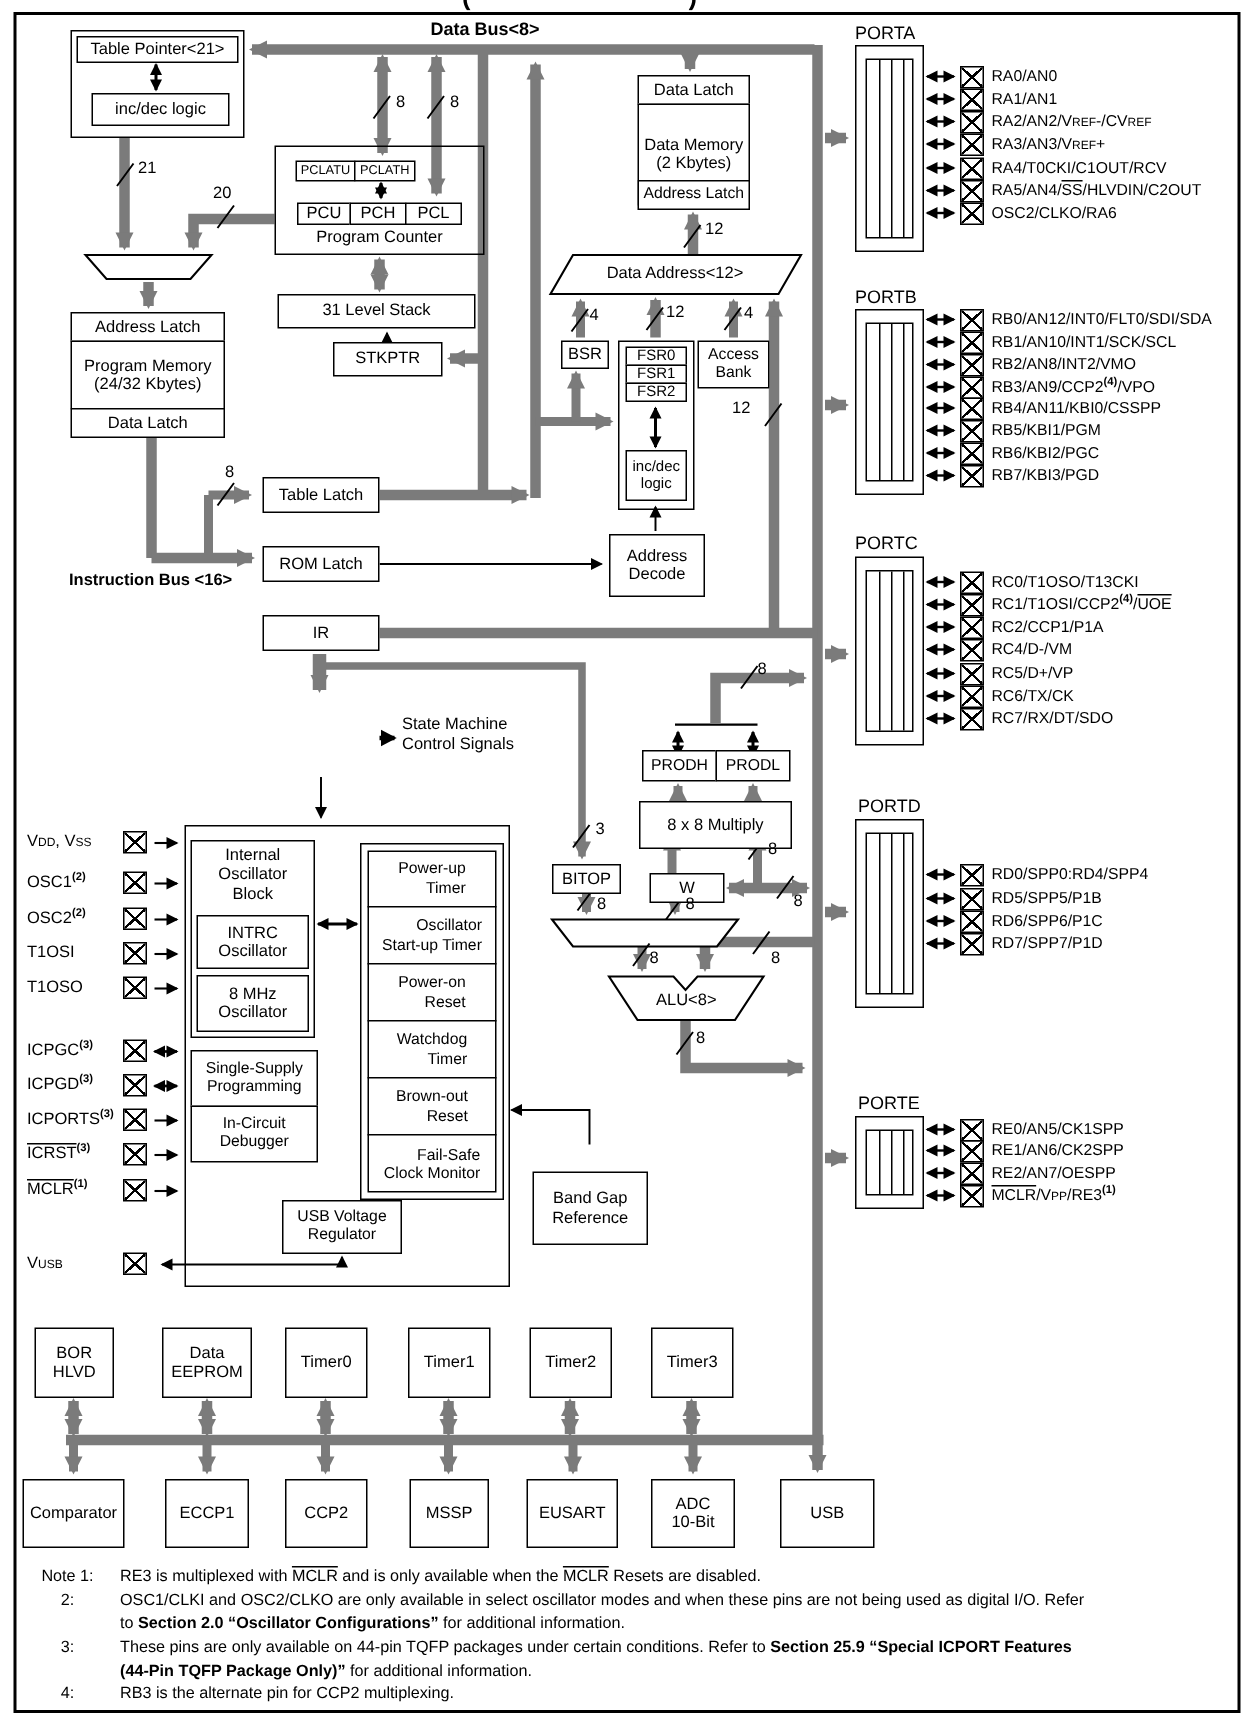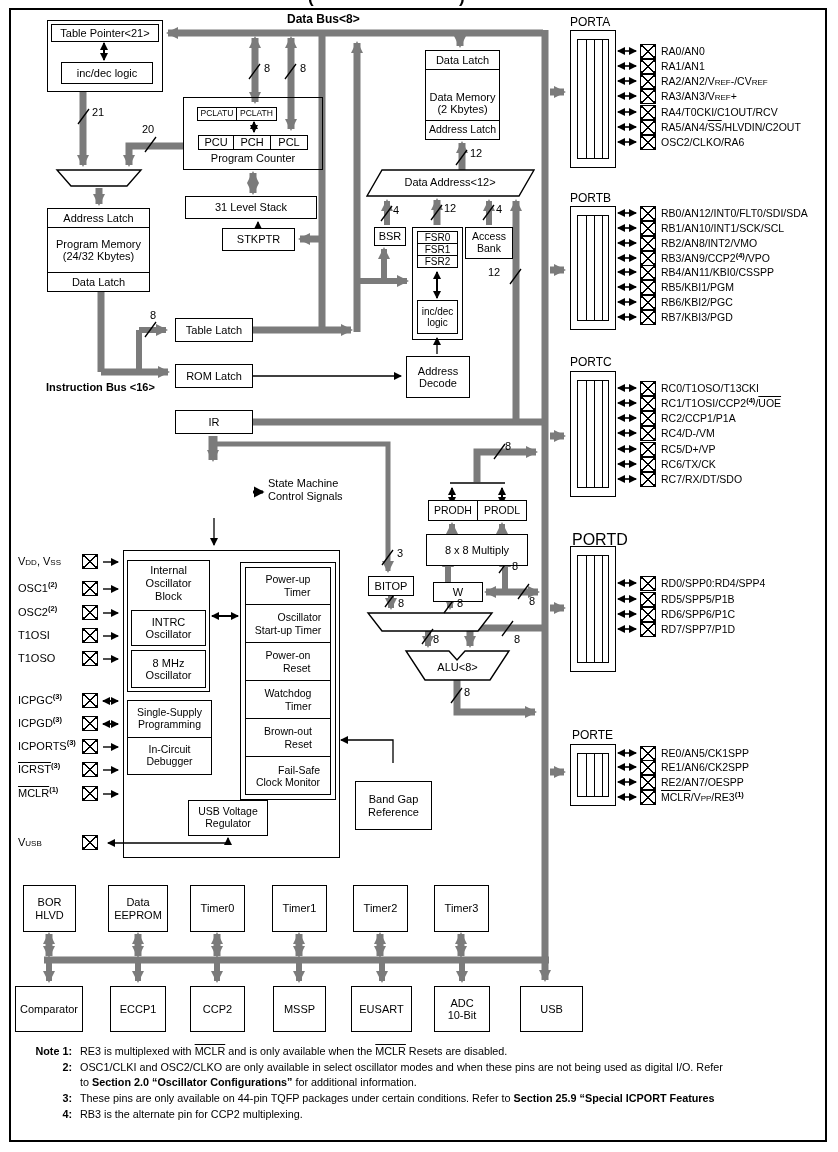--- a/index.html
+++ b/index.html
@@ -18,21 +18,21 @@
   .pin-lbl{position:absolute;font-size:10.5px;white-space:nowrap;z-index:3}
   .xpad{position:absolute;width:16px;height:15px;border:1.3px solid #000;box-sizing:border-box;background:
     linear-gradient(to top right, transparent calc(50% - .8px), #000 calc(50% - .8px), #000 calc(50% + .8px), transparent calc(50% + .8px)),
     linear-gradient(to bottom right, transparent calc(50% - .8px), #000 calc(50% - .8px), #000 calc(50% + .8px), transparent calc(50% + .8px));
     z-index:2}
   .rcell{position:absolute;display:flex;align-items:center;justify-content:center;text-align:right;
          white-space:pre-line;font-size:10.5px;line-height:1.15;border-bottom:1.3px solid #000;box-sizing:border-box;z-index:2}
   .rcell.last{border-bottom:none}
   .notes{position:absolute;left:18px;top:1044px;width:800px;z-index:3;font-size:10.8px;line-height:1.45}
   .note-row{display:flex}
-  .note-num{width:54px;text-align:right;font-weight:bold;flex:0 0 54px;padding-right:8px}
+  .note-num{width:54px;text-align:center;font-weight:normal;flex:0 0 54px;padding-right:8px}
   .note-text{flex:1}
   .cropfrag{position:absolute;top:0;height:7px;overflow:hidden;z-index:3;font-weight:bold;font-size:17px}
   .cropfrag span{position:relative;top:-12px}
 </style>
 </head>
 <body>
 
 <div class="stage">
   <div class="frame"></div>
 
@@ -313,20 +313,21 @@
         <div class="note-num">2:</div>
         <div class="note-text">
           <div><span>OSC1/CLKI and OSC2/CLKO are only available in select oscillator modes and when these pins are not being used as digital I/O. Refer</span></div>
           <div><span>to </span><span class="b">Section 2.0 “Oscillator Configurations”</span><span> for additional information.</span></div>
         </div>
       </div>
       <div class="note-row">
         <div class="note-num">3:</div>
         <div class="note-text">
           <div><span>These pins are only available on 44-pin TQFP packages under certain conditions. Refer to </span><span class="b">Section 25.9 “Special ICPORT Features</span></div>
+          <div><span class="b">(44-Pin TQFP Package Only)”</span><span> for additional information.</span></div>
         </div>
       </div>
       <div class="note-row">
         <div class="note-num">4:</div>
         <div class="note-text">
           <div><span>RB3 is the alternate pin for CCP2 multiplexing.</span></div>
         </div>
       </div>
     </div>
 <div class="rcell" style="left:245px;top:567px;width:86px;height:38px">Power-up
@@ -409,21 +410,21 @@
     <div class="xpad" style="left:640px;top:411px"></div>
     <div class="pin-lbl" style="left:661px;top:412px"><span>RC2/CCP1/P1A</span></div>
     <div class="xpad" style="left:640px;top:426px"></div>
     <div class="pin-lbl" style="left:661px;top:427px"><span>RC4/D-/VM</span></div>
     <div class="xpad" style="left:640px;top:442px"></div>
     <div class="pin-lbl" style="left:661px;top:443px"><span>RC5/D+/VP</span></div>
     <div class="xpad" style="left:640px;top:457px"></div>
     <div class="pin-lbl" style="left:661px;top:458px"><span>RC6/TX/CK</span></div>
     <div class="xpad" style="left:640px;top:472px"></div>
     <div class="pin-lbl" style="left:661px;top:473px"><span>RC7/RX/DT/SDO</span></div>
-    <div class="lbl" style="left:572px;top:530px;font-size:16px">PORTD</div>
+    <div class="lbl" style="left:572px;top:530px;font-size:12px">PORTD</div>
     <div class="box clear" style="left:570px;top:546px;width:46px;height:126px"></div>
     <div class="box clear" style="left: 577px; top: 555px; width: 32px; height: 108px; border-width: 1.2px;"><div style="position:absolute;left:8px;top:0;width:1.2px;height:100%;background:#000"></div><div style="position:absolute;left:16px;top:0;width:1.2px;height:100%;background:#000"></div><div style="position:absolute;left:24px;top:0;width:1.2px;height:100%;background:#000"></div></div>
     <div class="xpad" style="left:640px;top:576px"></div>
     <div class="pin-lbl" style="left:661px;top:577px"><span>RD0/SPP0:RD4/SPP4</span></div>
     <div class="xpad" style="left:640px;top:592px"></div>
     <div class="pin-lbl" style="left:661px;top:593px"><span>RD5/SPP5/P1B</span></div>
     <div class="xpad" style="left:640px;top:607px"></div>
     <div class="pin-lbl" style="left:661px;top:608px"><span>RD6/SPP6/P1C</span></div>
     <div class="xpad" style="left:640px;top:622px"></div>
     <div class="pin-lbl" style="left:661px;top:623px"><span>RD7/SPP7/P1D</span></div>

